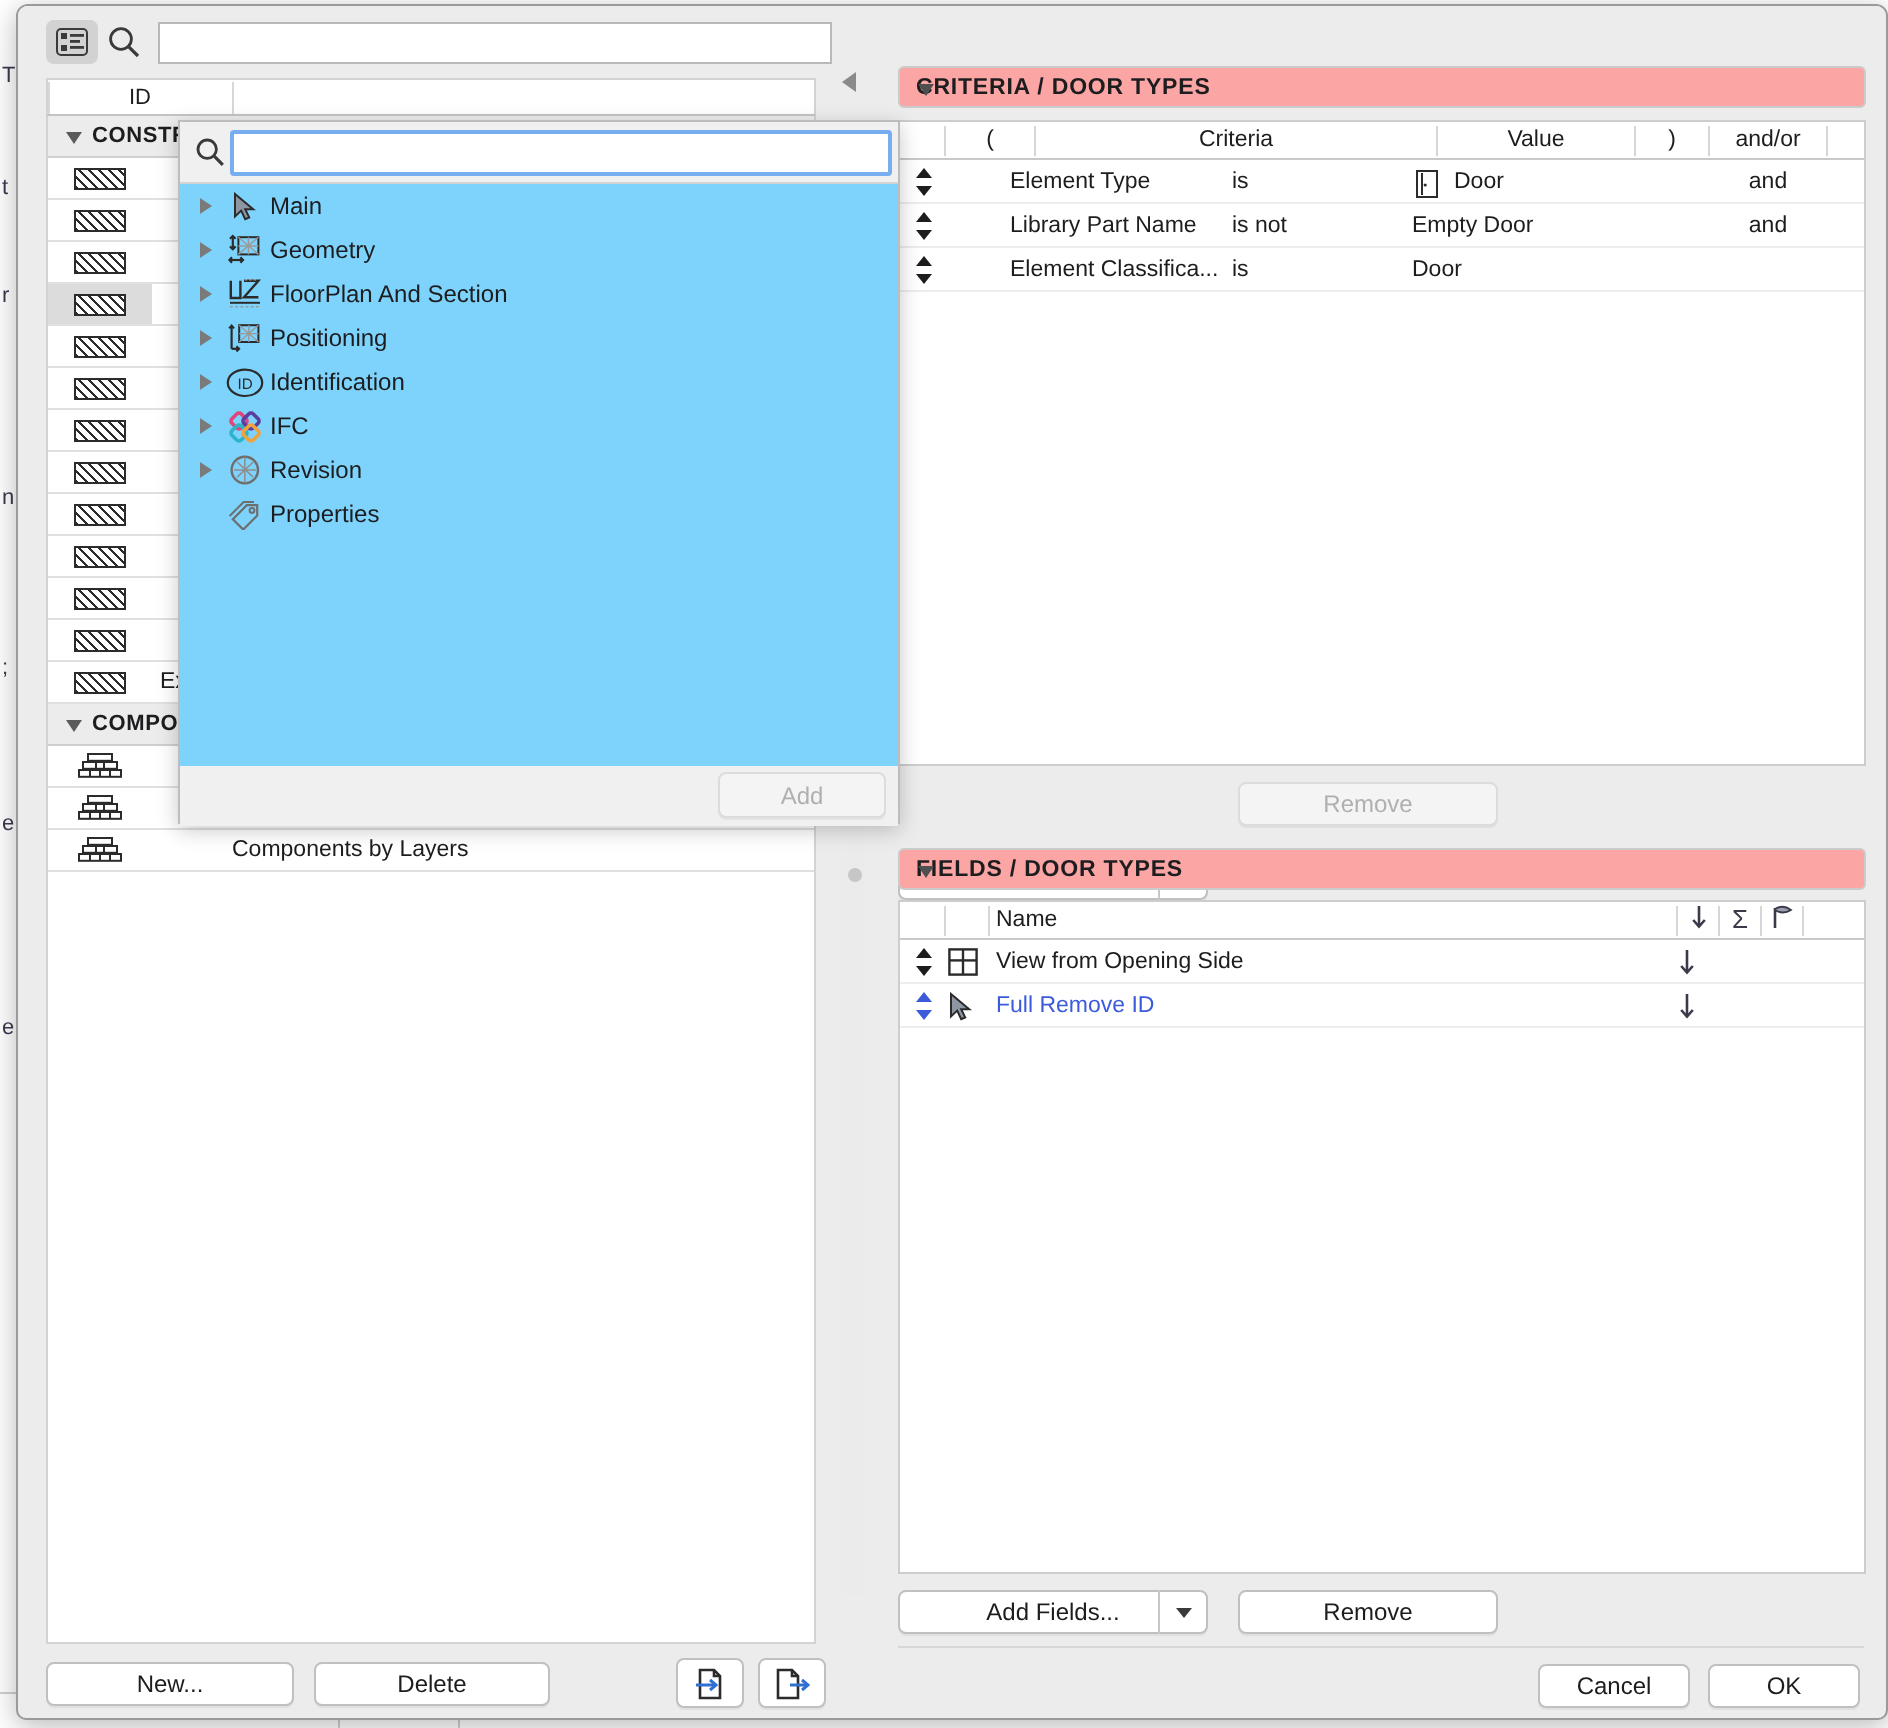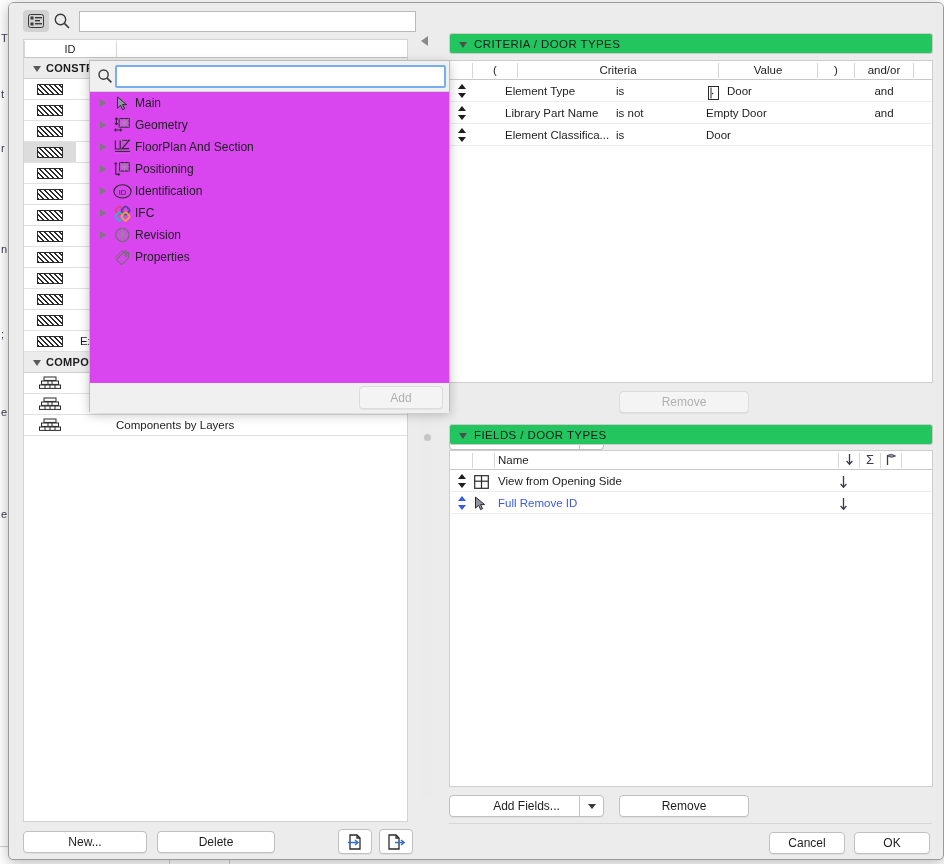--- a/index.html
+++ b/index.html
@@ -158,23 +158,23 @@
     position: absolute; left: 5px; top: 33px;
     width: 0; height: 0; border-top: 5px solid transparent;
     border-bottom: 5px solid transparent; border-right: 7px solid #8a8a8a;
   }
 
   
   .right-pane { position: absolute; left: 428px; top: 0; width: 508px; height: 833px; background: #ececec; }
 
   .section-hdr {
     position: absolute; height: 21px; line-height: 21px;
-    background: #22c55e; border: 1px solid #cbcbcb; border-radius: 3px;
-    font-size: 11.5px; font-weight: normal; letter-spacing: .4px;
-    color: #1d1d1f; padding-left: 24px;
+    background: #fca5a5; border: 1px solid #cbcbcb; border-radius: 3px;
+    font-size: 11.5px; font-weight: bold; letter-spacing: .4px;
+    color: #1d1d1f; padding-left: 8px;
   }
   .sec-tri {
     position: absolute; left: 9px; top: 8px; width: 0; height: 0;
     border-left: 4.5px solid transparent; border-right: 4.5px solid transparent;
     border-top: 6px solid #4f4f4f;
   }
 
   .tbl {
     position: absolute; background: #ffffff;
     border: 1px solid #cdcdcd;
@@ -229,21 +229,21 @@
     box-shadow: 0 3px 10px rgba(0,0,0,0.22);
   }
   .ov-search-row { position: relative; height: 31px; background: #f0f0f0; }
   .ov-search-icon { position: absolute; left: 7px; top: 7px; width: 16px; height: 16px; }
   .ov-input {
     position: absolute; left: 25px; top: 4px; width: 331px; height: 23px;
     background: #ffffff; border: 2px solid #76aef0; border-radius: 2px;
     outline: none; font-family: "Liberation Sans", sans-serif; font-size: 12px;
     padding: 0 4px; color: #1d1d1f;
   }
-  .ov-tree { position: absolute; left: 0; top: 31px; width: 359px; height: 319px; background: #d946ef; overflow: hidden; }
+  .ov-tree { position: absolute; left: 0; top: 31px; width: 359px; height: 319px; background: #7dd3fc; overflow: hidden; }
   .tnode { position: relative; height: 22px; line-height: 22px; }
   .tnode-tri {
     position: absolute; left: 10px; top: 7px; width: 0; height: 0;
     border-top: 4.5px solid transparent; border-bottom: 4.5px solid transparent;
     border-left: 6px solid #7a7a7a;
   }
   .tnode-ico {
     position: absolute; left: 22px; top: 2px; width: 20px; height: 18px;
     display: flex; align-items: center; justify-content: center;
   }

